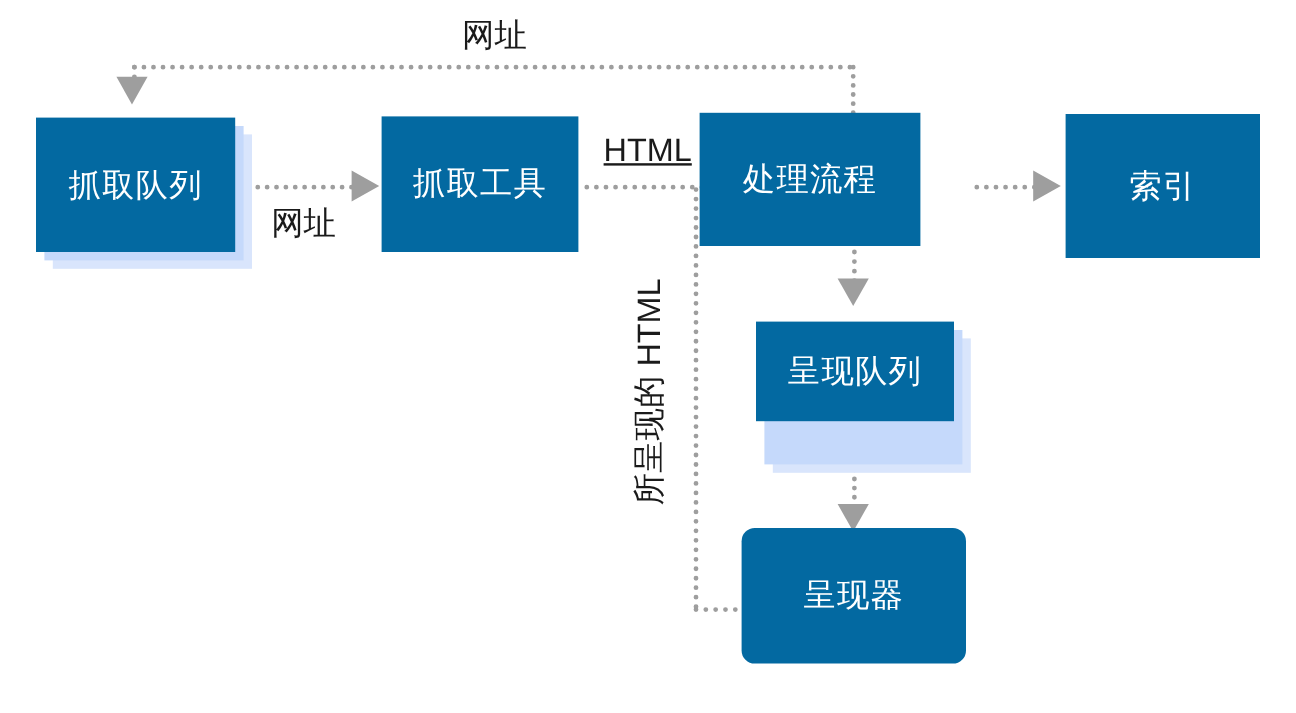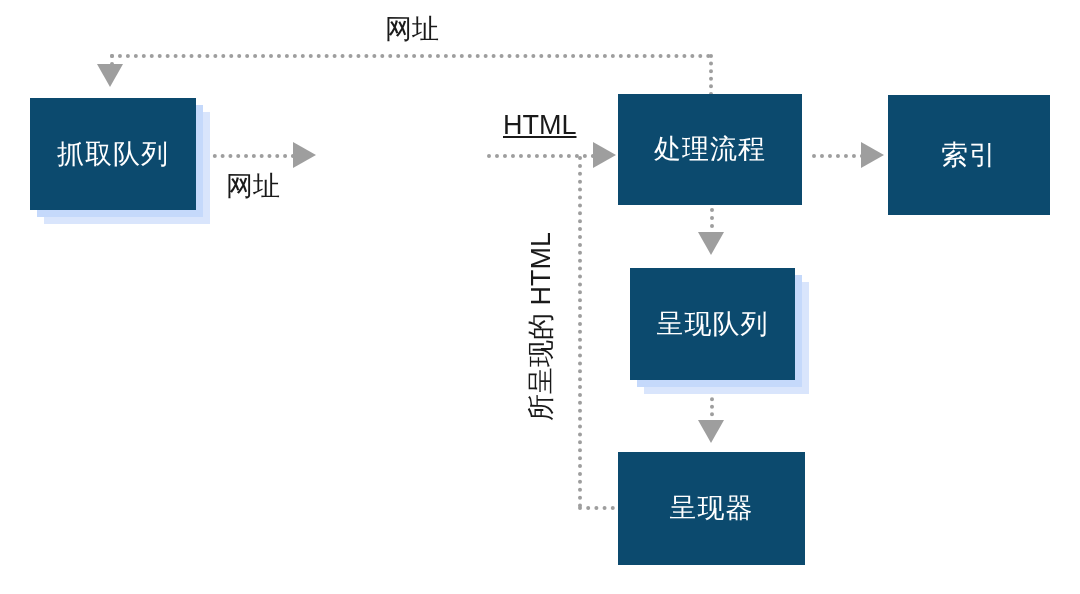--- a/index.html
+++ b/index.html
@@ -13,21 +13,21 @@
     height: 594px;
     background: #ffffff;
     font-family: "Liberation Sans", "DejaVu Sans", sans-serif;
     overflow: hidden;
   }
 
   
   .node {
     position: absolute;
     box-sizing: border-box;
-    background: #0c4a6e;
+    background: #0369a1;
     color: #ffffff;
     display: flex;
     align-items: center;
     justify-content: center;
     font-size: 27px;
     letter-spacing: 1px;
     line-height: 1;
     z-index: 5;
     user-select: none;
   }
@@ -114,36 +114,39 @@
 
   <div class="conn-h" style="left:578px; top:506px; width:45px;"></div>
   <div class="conn-v" style="left:578px; top:156px; height:352px;"></div>
 
   <div class="stack-layer l2" style="left:44px; top:112px; width:166px; height:112px;"></div>
   <div class="stack-layer l1" style="left:37px; top:105px; width:166px; height:112px;"></div>
   <div class="node" style="left:30px; top:98px; width:166px; height:112px;">
     <span>抓取队列</span>
   </div>
 
+  <div class="node" style="left:318px; top:97px; width:164px; height:113px;">
+    <span>抓取工具</span>
+  </div>
 
-  <div class="node" style="left:618px; top:94px; width:184px; height:111px;">
+  <div class="node" style="left:583px; top:94px; width:184px; height:111px;">
     <span>处理流程</span>
   </div>
 
   <div class="node" style="left:888px; top:95px; width:162px; height:120px;">
     <span>索引</span>
   </div>
 
   <div class="stack-layer l2" style="left:644px; top:282px; width:165px; height:112px;"></div>
   <div class="stack-layer l1" style="left:637px; top:275px; width:165px; height:112px;"></div>
-  <div class="node" style="left:630px; top:268px; width:165px; height:112px;">
+  <div class="node" style="left:630px; top:268px; width:165px; height:83px;">
     <span>呈现队列</span>
   </div>
 
-  <div class="node" style="left:618px; top:452px; width:187px; height:113px;">
+  <div class="node" style="left:618px; top:440px; width:187px; height:113px;border-radius:11px;">
     <span>呈现器</span>
   </div>
 
   <div class="edge-label" style="left:385px; top:16px;">网址</div>
 
   <div class="edge-label" style="left:226px; top:173px;">网址</div>
 
   <div class="edge-label" style="left:503px; top:112px;text-decoration:underline;">HTML</div>
 
   <div class="edge-label vertical" style="left:528px; top:421px;">所呈现的 HTML</div>

